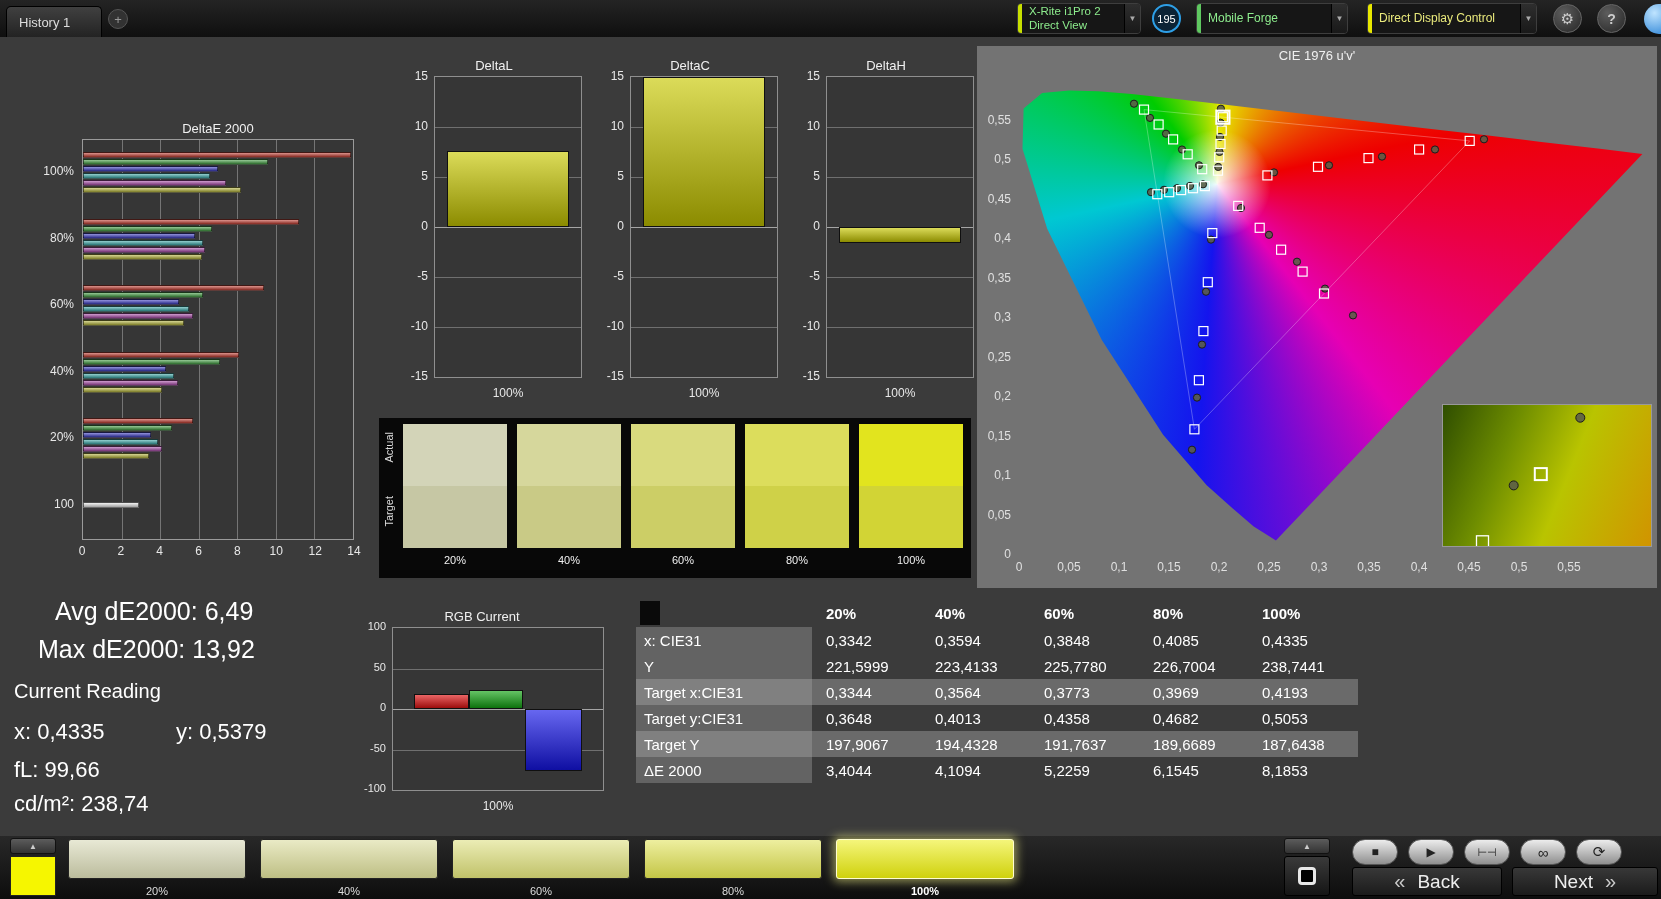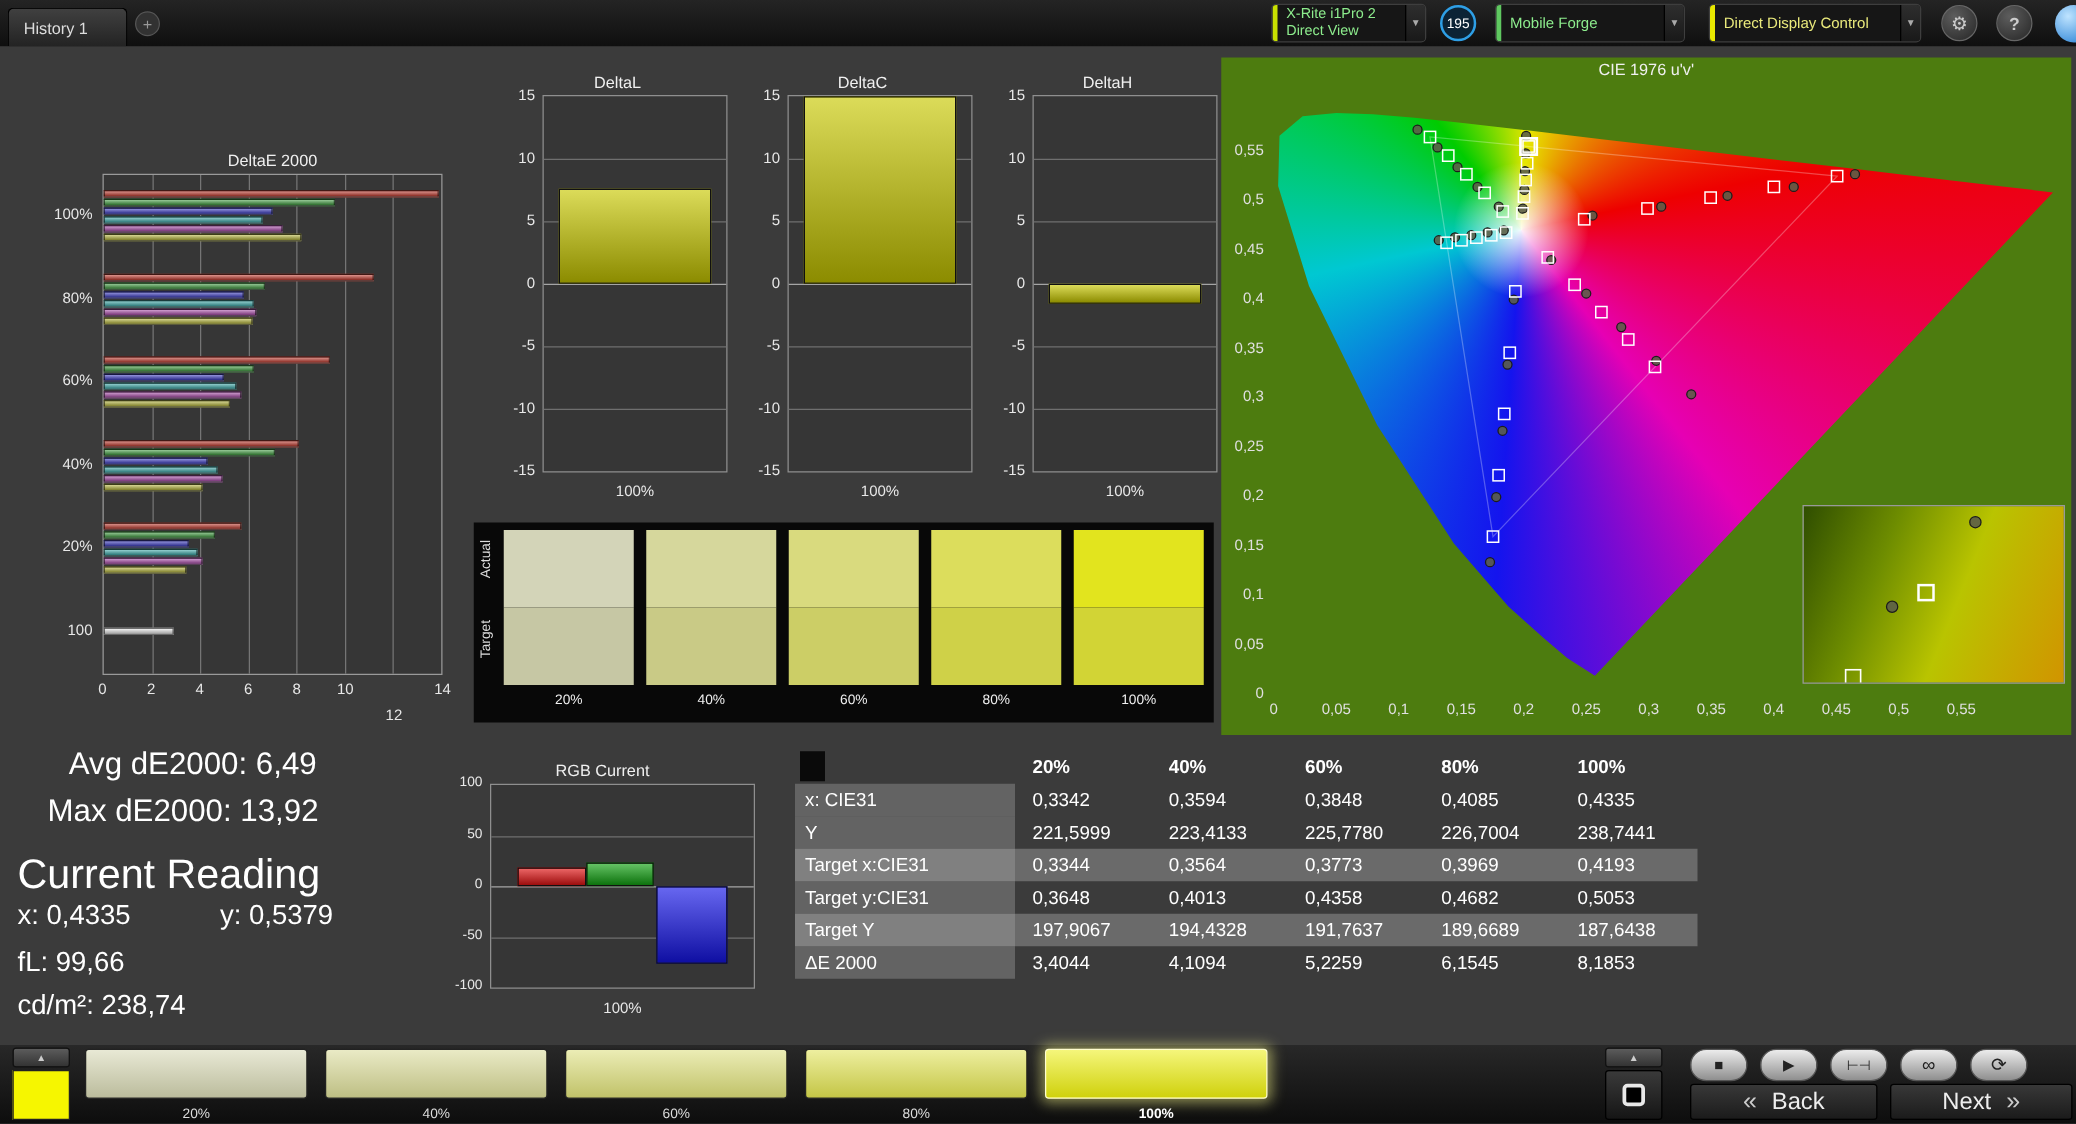--- a/index.html
+++ b/index.html
@@ -28,21 +28,21 @@
   border:1px solid #666;color:#ccc;display:flex;align-items:center;justify-content:center}
 #gear-btn{left:1553px;font-size:15px}
 #help-btn{left:1597px;font-size:14px;font-weight:bold}
 #edge-ball{position:absolute;left:1644px;top:4px;width:30px;height:30px;border-radius:50%;background:radial-gradient(circle at 35% 30%,#bfe4ff,#1d7ad2)}
 
 
 #page-title{position:absolute;left:27px;top:50px;font-size:35px;font-weight:400;color:#fdfdfd;letter-spacing:.5px}
 .bigstat{position:absolute;font-size:25px;color:#fff;white-space:nowrap}
 #stat-avg{left:55px;top:597px}
 #stat-max{left:38px;top:635px}
-#cr-head{position:absolute;left:14px;top:680px;font-size:33px;color:#fff}
+#cr-head{position:absolute;left:14px;top:680px;font-size:20px;color:#fff}
 .crline{position:absolute;font-size:22px;color:#fff;white-space:nowrap}
 #cr-x{left:14px;top:719px}#cr-y{left:176px;top:719px}
 #cr-fl{left:14px;top:757px}#cr-cd{left:14px;top:791px}
 
 
 .chart-title{position:absolute;top:2px;left:0;right:0;text-align:center;font-size:13px;color:#f0f0f0}
 .ytick{position:absolute;right:2px;width:32px;text-align:right;font-size:12px;color:#e8e8e8}
 .hline{position:absolute;left:0;right:0;height:1px;background:#6f6f6f}
 .hline.zero{background:#a5a5a5}
 .vbar{position:absolute;border:1px solid #101010;background-image:linear-gradient(rgba(255,255,255,.35),rgba(0,0,0,.3))}
@@ -69,21 +69,21 @@
 #swatch-strip{position:absolute;left:379px;top:418px;width:592px;height:160px;background:#080808}
 .rotlab{position:absolute;left:4px;font-size:11px;color:#ddd;writing-mode:vertical-rl;transform:rotate(180deg)}
 #rot-actual{top:14px}#rot-target{top:78px}
 #swatch-cells{position:absolute;left:24px;top:6px;height:124px;width:560px}
 .swcell{position:absolute;top:0;width:104px;height:124px}
 .swhalf{height:62px}
 #swatch-labels{position:absolute;left:24px;top:136px;width:560px;height:20px}
 .swlab{position:absolute;top:0;font-size:11px;color:#f0f0f0;transform:translateX(-50%)}
 
 
-#cie-panel{position:absolute;left:977px;top:46px;width:680px;height:542px;background:#4d7c0f}
+#cie-panel{position:absolute;left:977px;top:46px;width:680px;height:542px;background:#737373}
 #cie-horseshoe{position:absolute;left:0;top:0;width:680px;height:542px}
 #cie-overlay{position:absolute;left:0;top:0}
 #cie-ylabels{position:absolute;left:0;top:0;width:36px;height:542px}
 .cieytick{position:absolute;right:2px;width:34px;text-align:right;font-size:12px;color:#e0e0e0}
 #cie-xlabels{position:absolute;left:0;top:514px;width:680px;height:16px}
 .cietick{position:absolute;font-size:12px;color:#e0e0e0;transform:translateX(-50%)}
 #cie-inset{position:absolute;left:465px;top:358px;width:210px;height:143px;border:1px solid #999;
   background:linear-gradient(112deg,#2f4e00 0%,#6e8d00 30%,#b9c400 58%,#d19400 100%)}
 #cie-inset svg{position:absolute;left:0;top:0}
 
@@ -216,21 +216,21 @@
         <div class="hbar" style="top: 313.25px; width: 24.2857%; background-color: rgb(180, 180, 58);"></div>
         <div class="hbar" style="top: 362.25px; width: 20.7143%; background-color: rgb(232, 232, 232);"></div>
       </div>
     <div id="de-xlabels">
         <div class="detick" style="left: 0%;">0</div>
         <div class="detick" style="left: 14.2857%;">2</div>
         <div class="detick" style="left: 28.5714%;">4</div>
         <div class="detick" style="left: 42.8571%;">6</div>
         <div class="detick" style="left: 57.1429%;">8</div>
         <div class="detick" style="left: 71.4286%;">10</div>
-        <div class="detick" style="left: 85.7143%; margin-top: 21px;">12</div>
+        <div class="detick" style="left: 85.7143%;">12</div>
         <div class="detick" style="left: 100%;">14</div>
       </div>
   </section>
 
   <section class="small-chart" id="deltaL-panel">
     <div class="chart-title">DeltaL</div>
     <div class="ylabels">
         <div class="ytick" style="top: -7px;">15</div>
         <div class="ytick" style="top: 43px;">10</div>
         <div class="ytick" style="top: 93px;">5</div>

